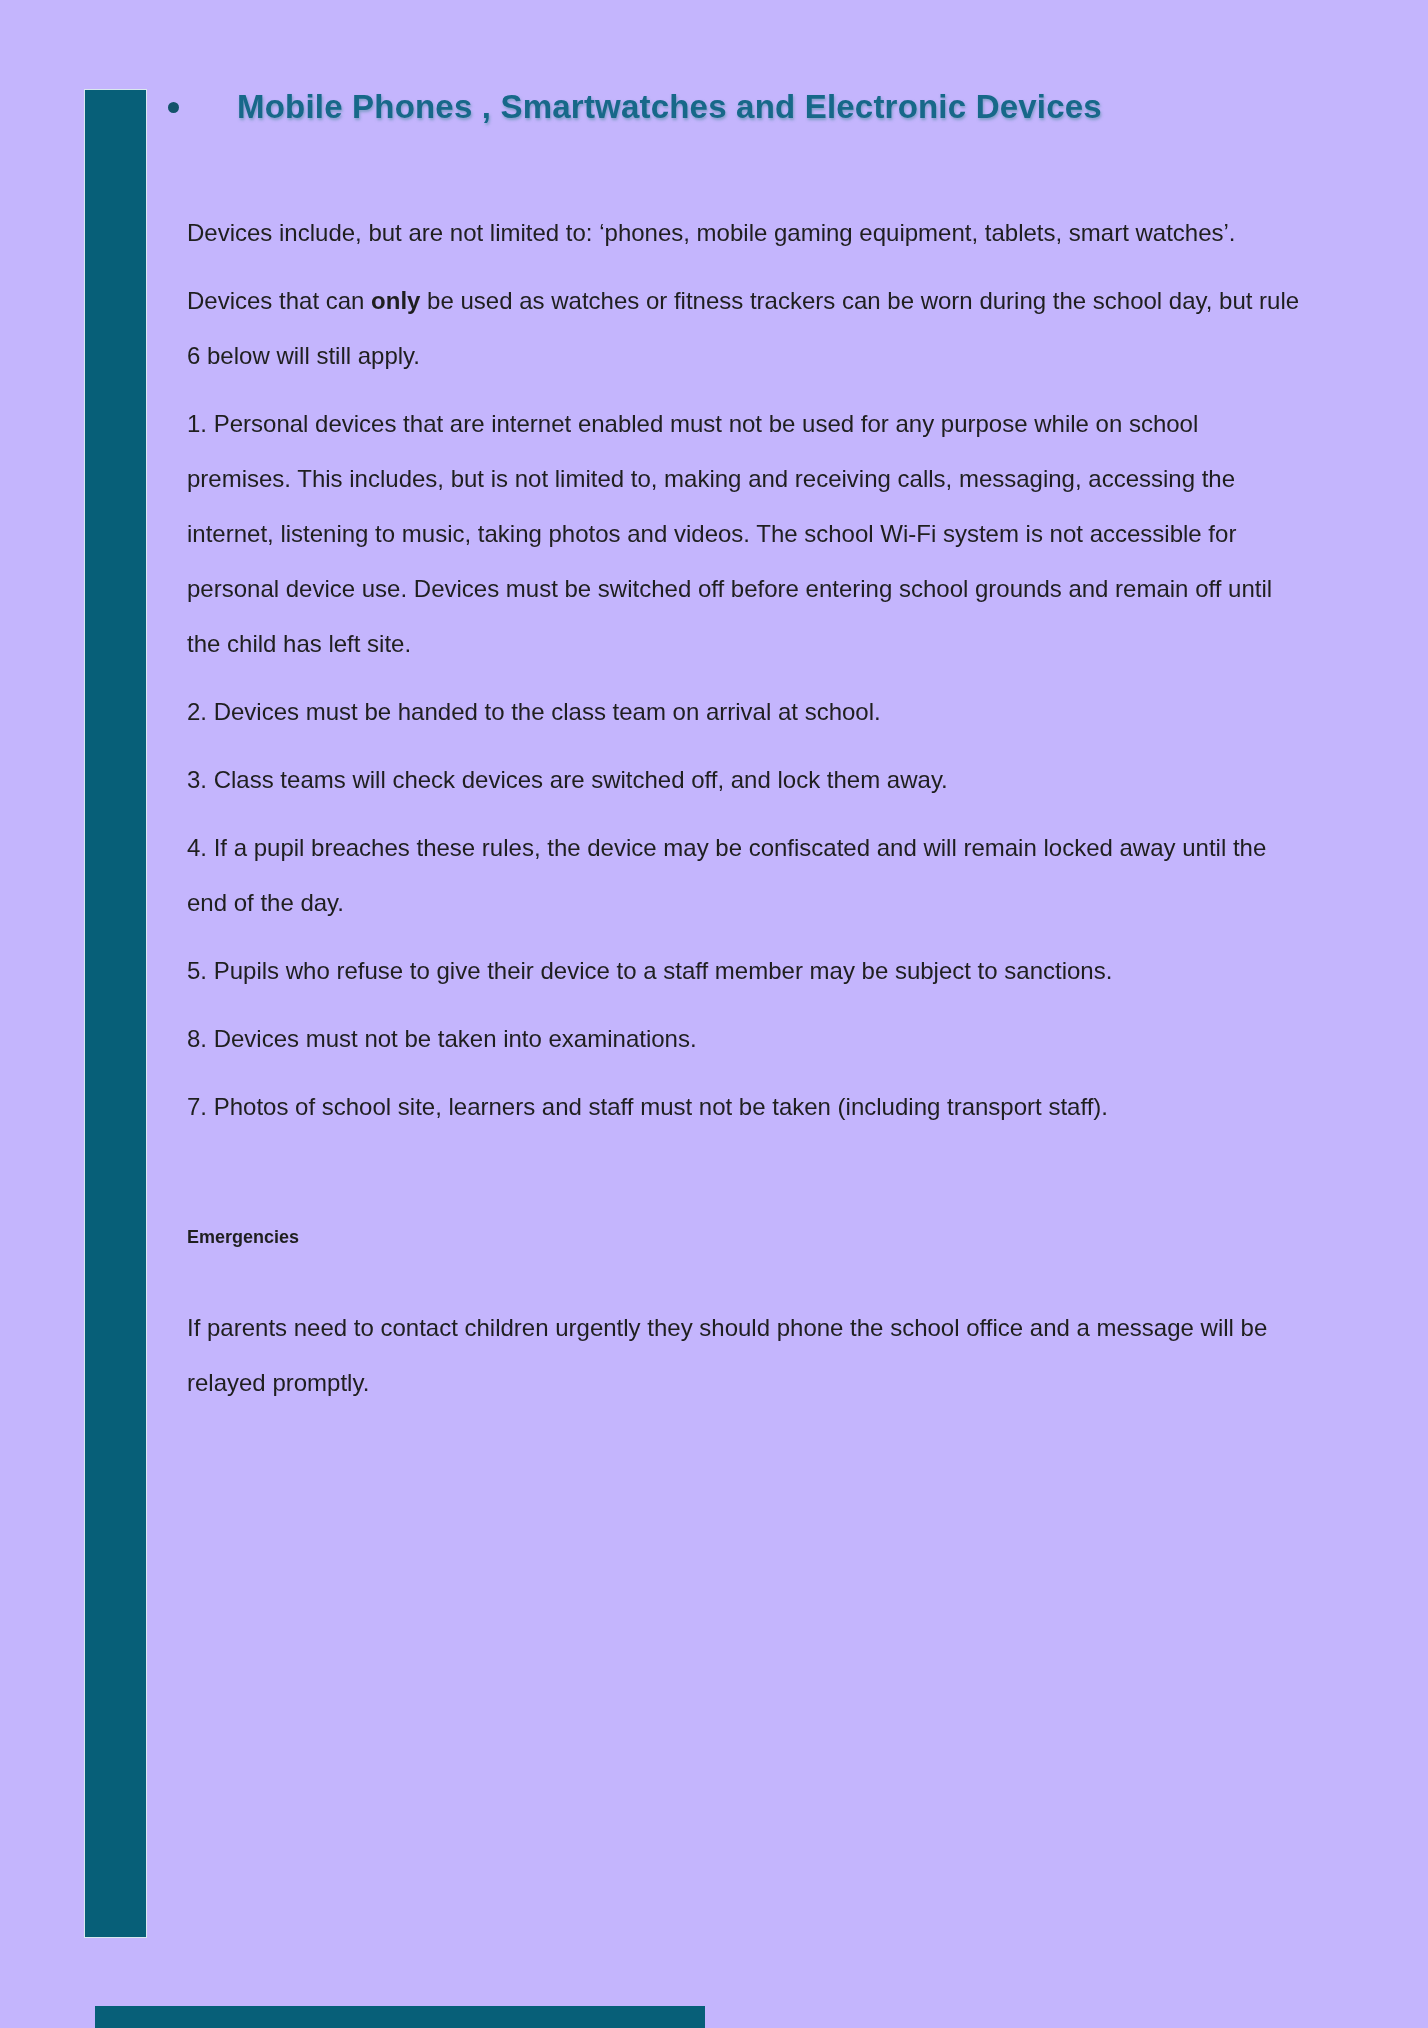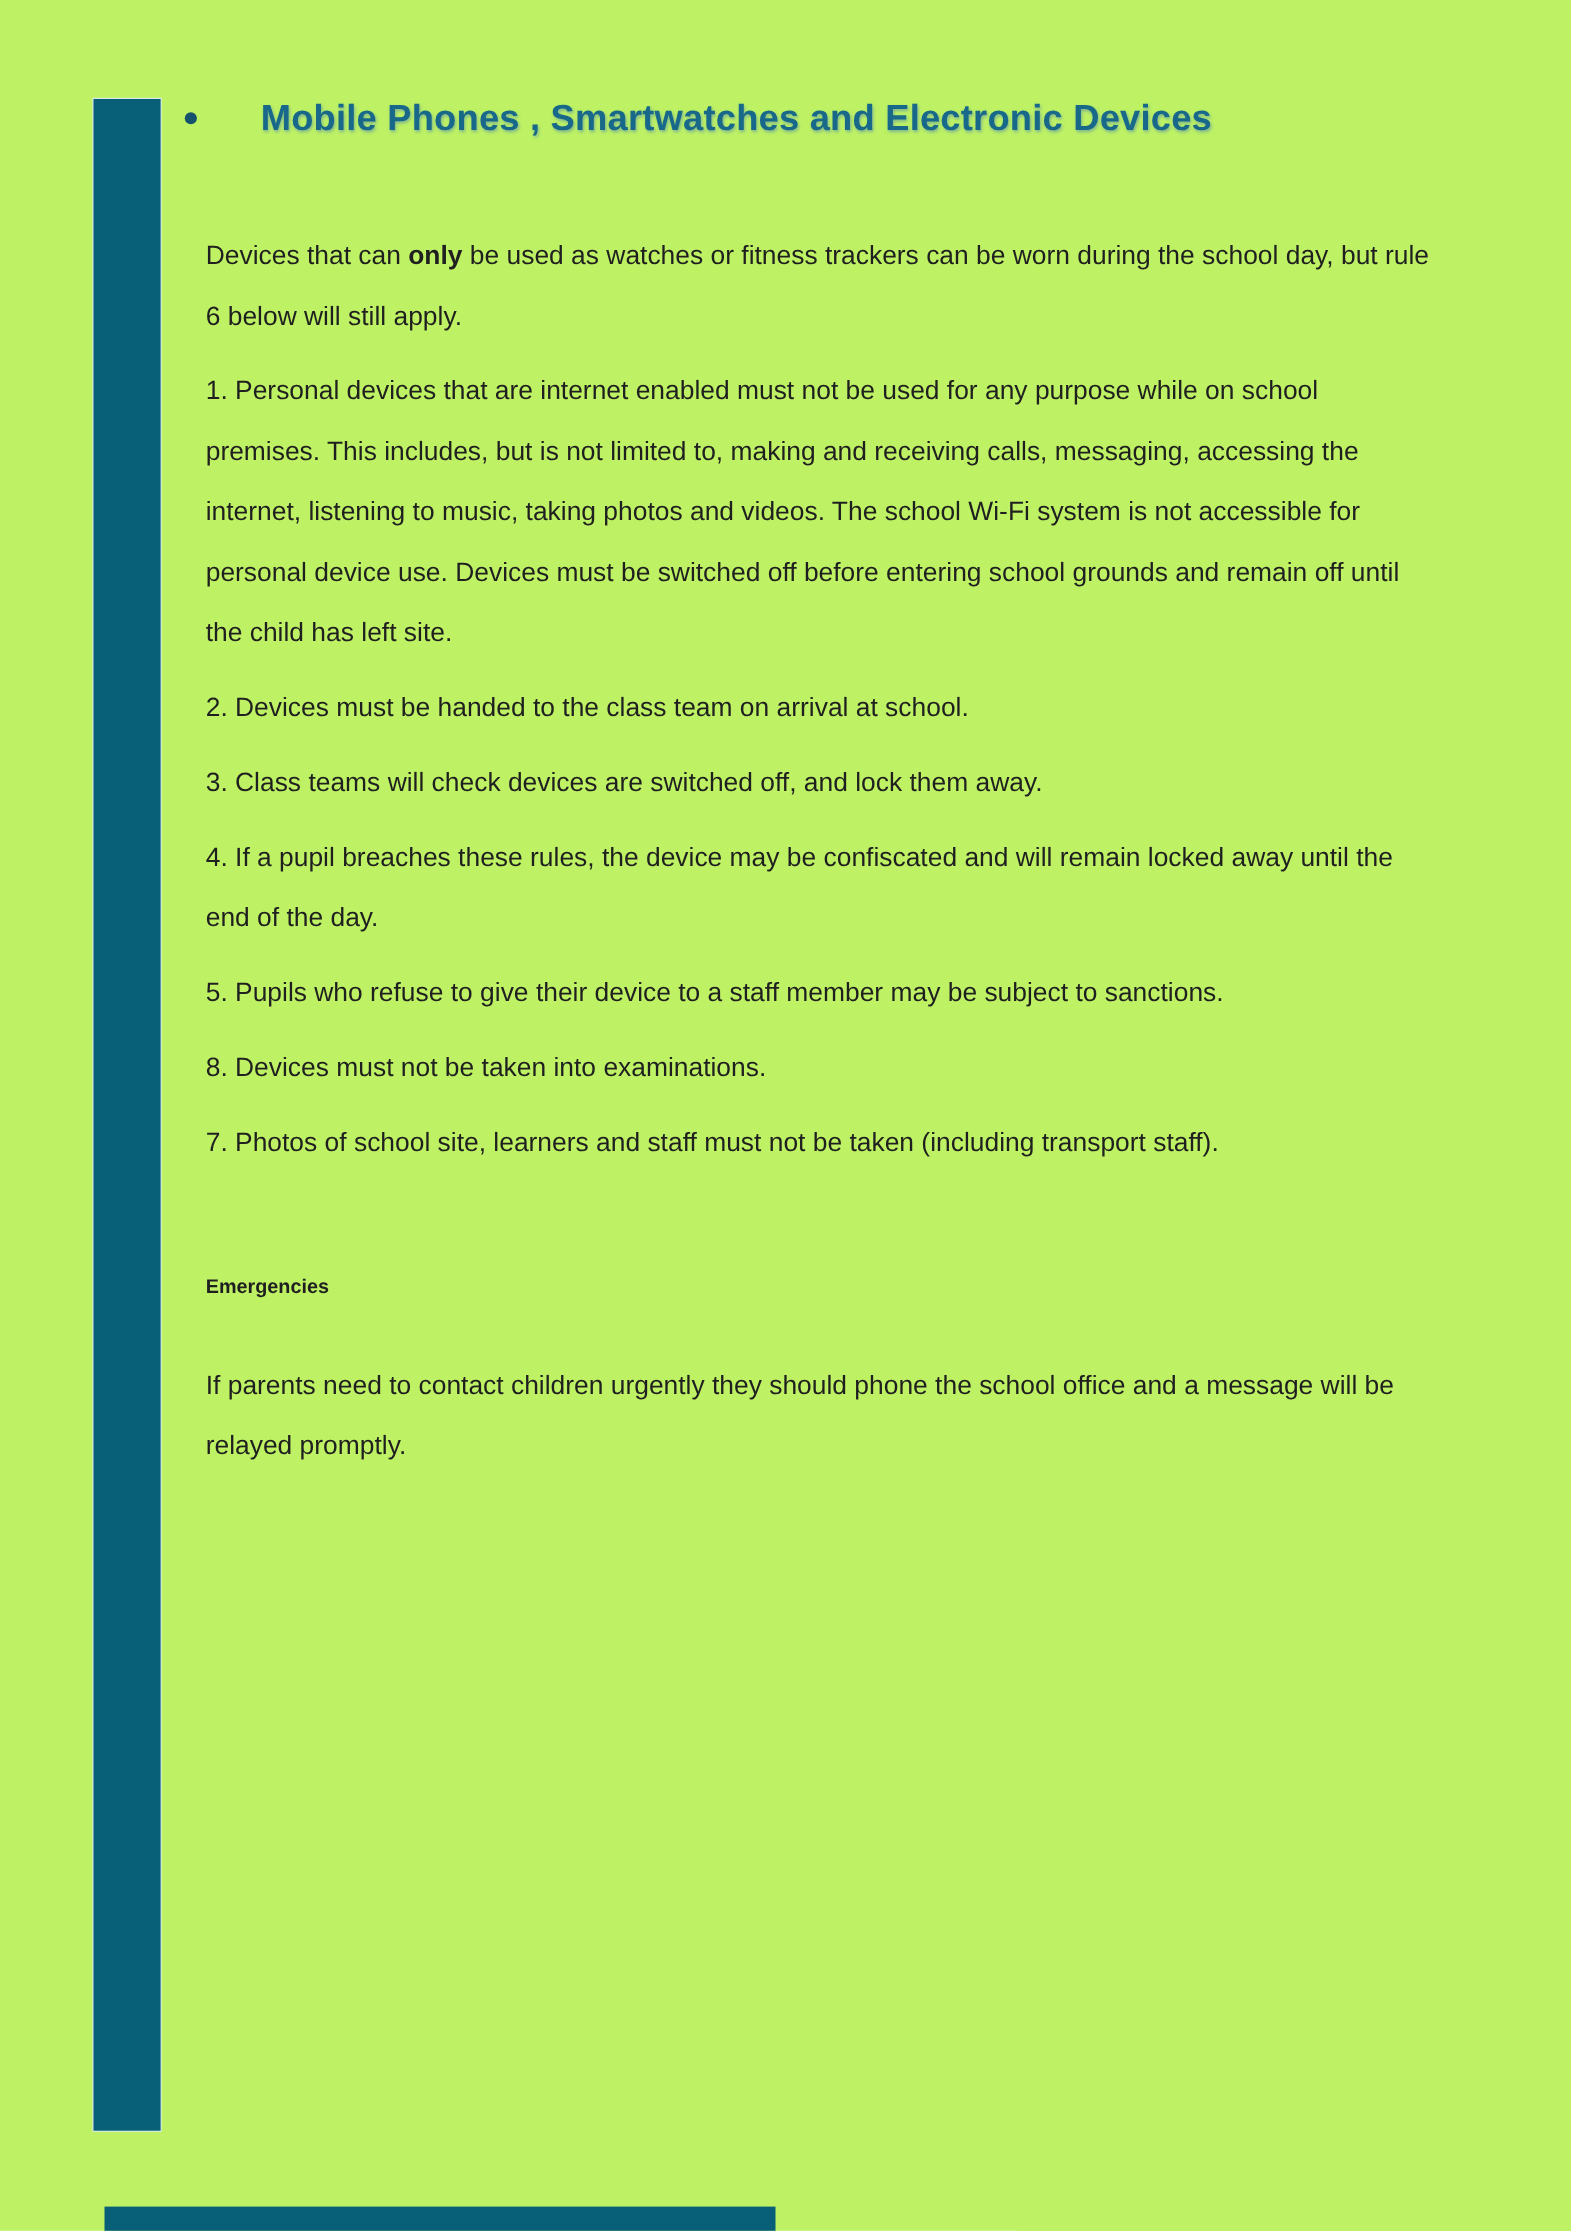--- a/index.html
+++ b/index.html
@@ -11,21 +11,21 @@
     width: 1428px;
     height: 2028px;
     position: relative;
     font-family: "Liberation Sans", sans-serif;
     color: #1f1f1f;
     overflow: hidden;
   }
   .page {
     position: absolute;
     inset: 0;
-    background: #bef264;
+    background: #c4b5fd;
   }
   
   .side-bar {
     position: absolute;
     left: 85px;
     top: 90px;
     width: 61px;
     height: 1847px;
     background: var(--accent, #075F78);
     box-shadow: 0 0 0 1px #d9e8ee;
@@ -99,20 +99,21 @@
   <div class="side-bar"></div>
   <div class="bottom-bar"></div>
 
   <div class="heading-row">
     <span class="bullet"></span>
     <h1 class="title">Mobile Phones , Smartwatches and Electronic Devices</h1>
   </div>
 
   <div class="content">
 
+    <p>Devices include, but are not limited to: ‘phones, mobile gaming equipment, tab­lets, smart watches’.</p>
 
     <p><span>Devices that can </span><strong>only</strong><span> be used as watches or fitness trackers can be worn during the school day, but rule 6 below will still apply.</span></p>
 
     <p>1. Personal devices that are internet enabled must not be used for any purpose while on school premises. This includes, but is not limited to, making and receiv­ing calls, messaging, accessing the internet, listening to music, taking photos and videos. The school Wi-Fi system is not accessible for personal device use. Devices must be switched off before entering school grounds and remain off until the child has left site.</p>
     <p>2. Devices must be handed to the class team on arrival at school.</p>
     <p>3. Class teams will check devices are switched off, and lock them away.</p>
     <p>4. If a pupil breaches these rules, the device may be confiscated and will remain locked away until the end of the day.</p>
     <p>5. Pupils who refuse to give their device to a staff member may be subject to sanctions.</p>
     <p>8. Devices must not be taken into examinations.</p>
     <p>7. Photos of school site, learners and staff must not be taken (including transport staff).</p>

